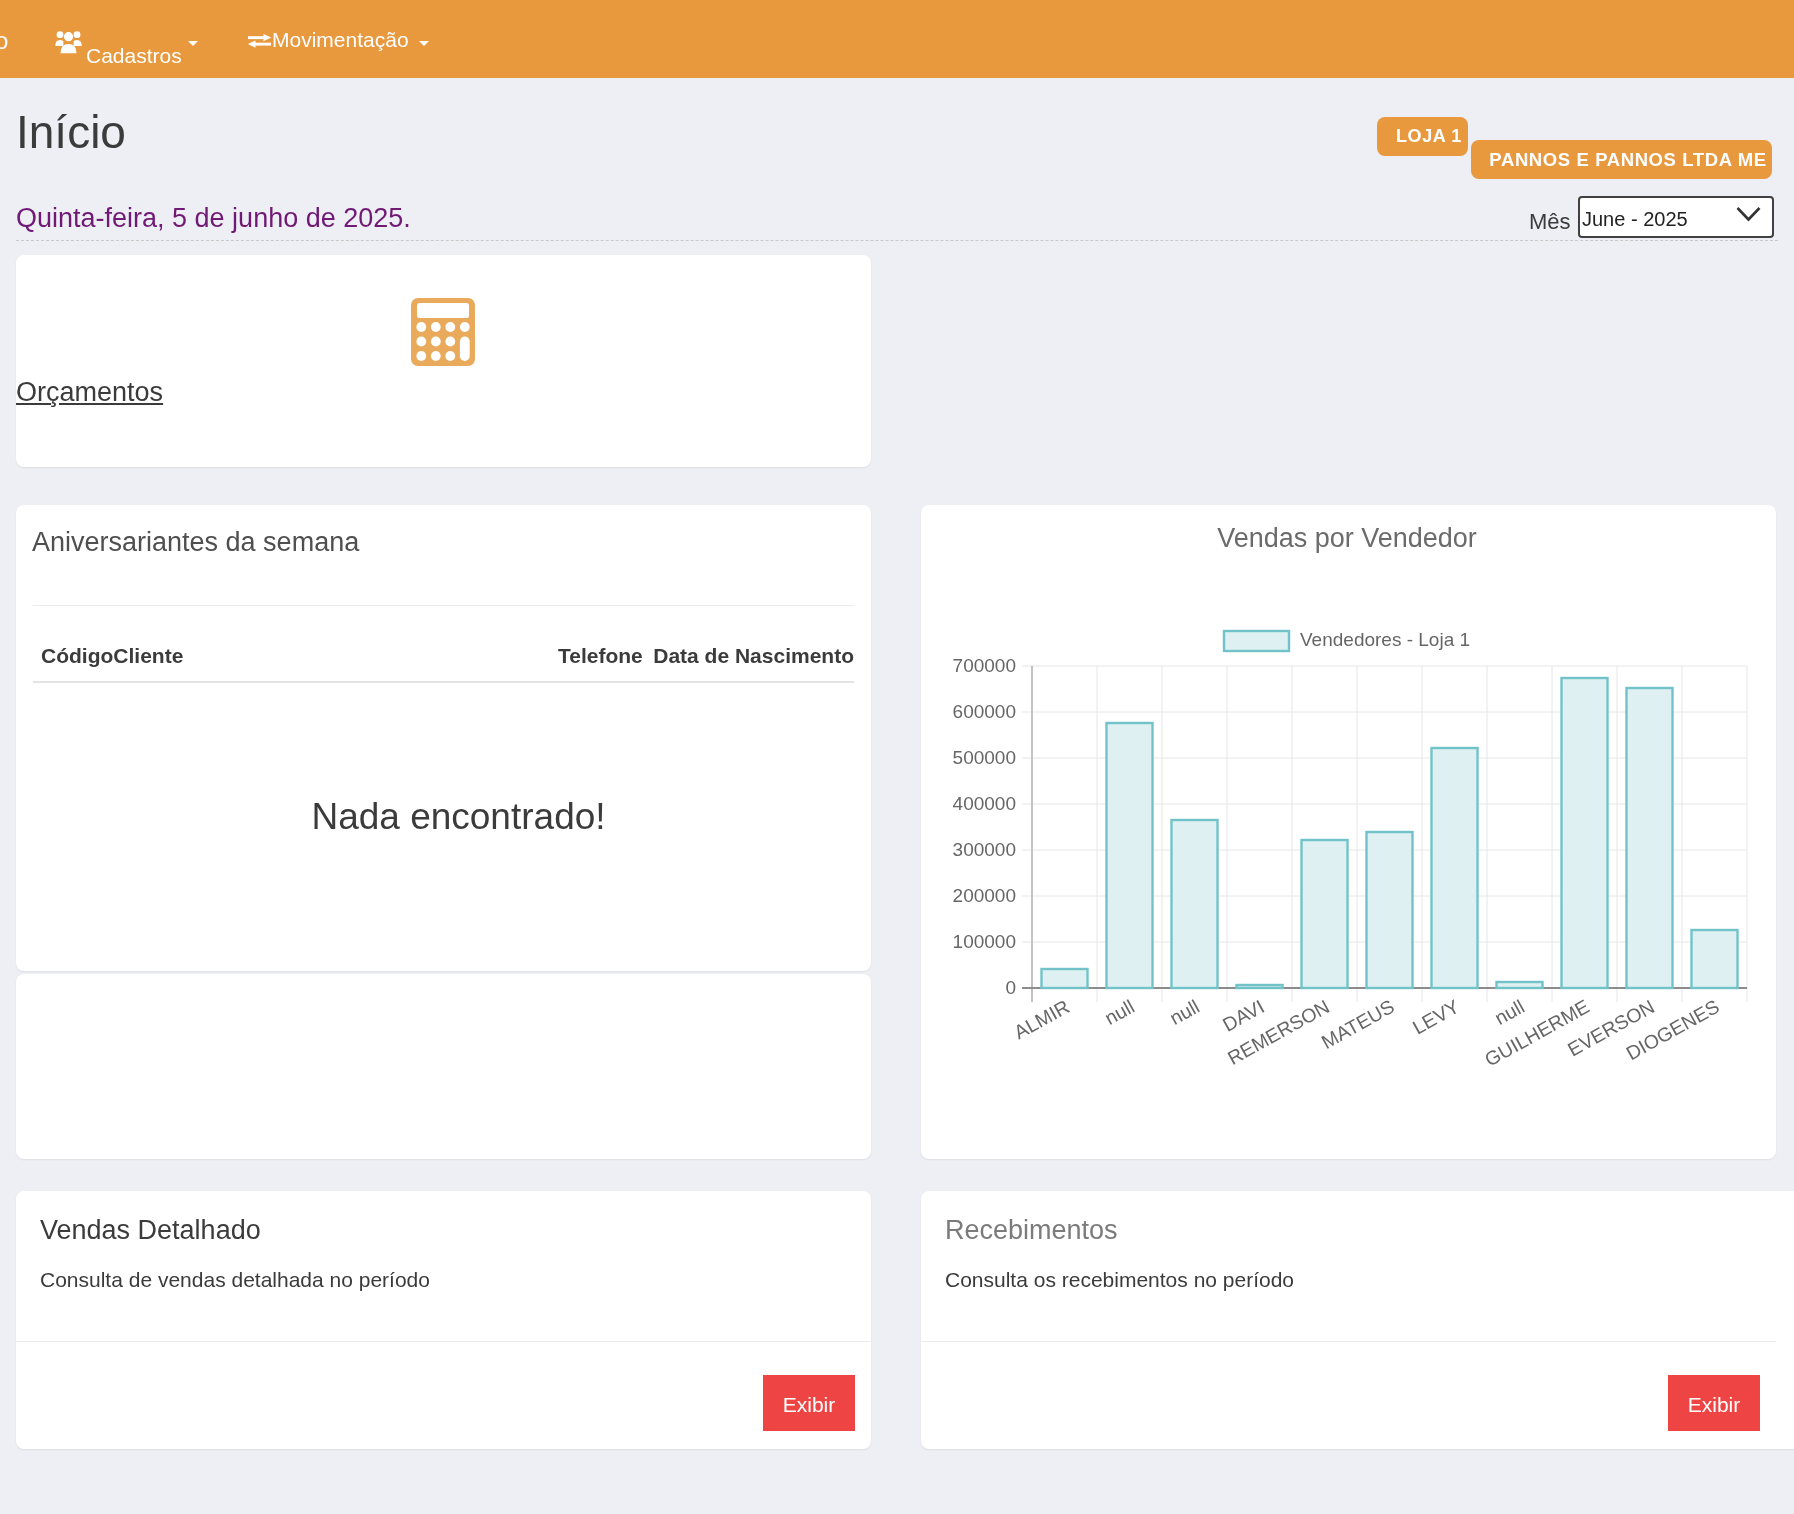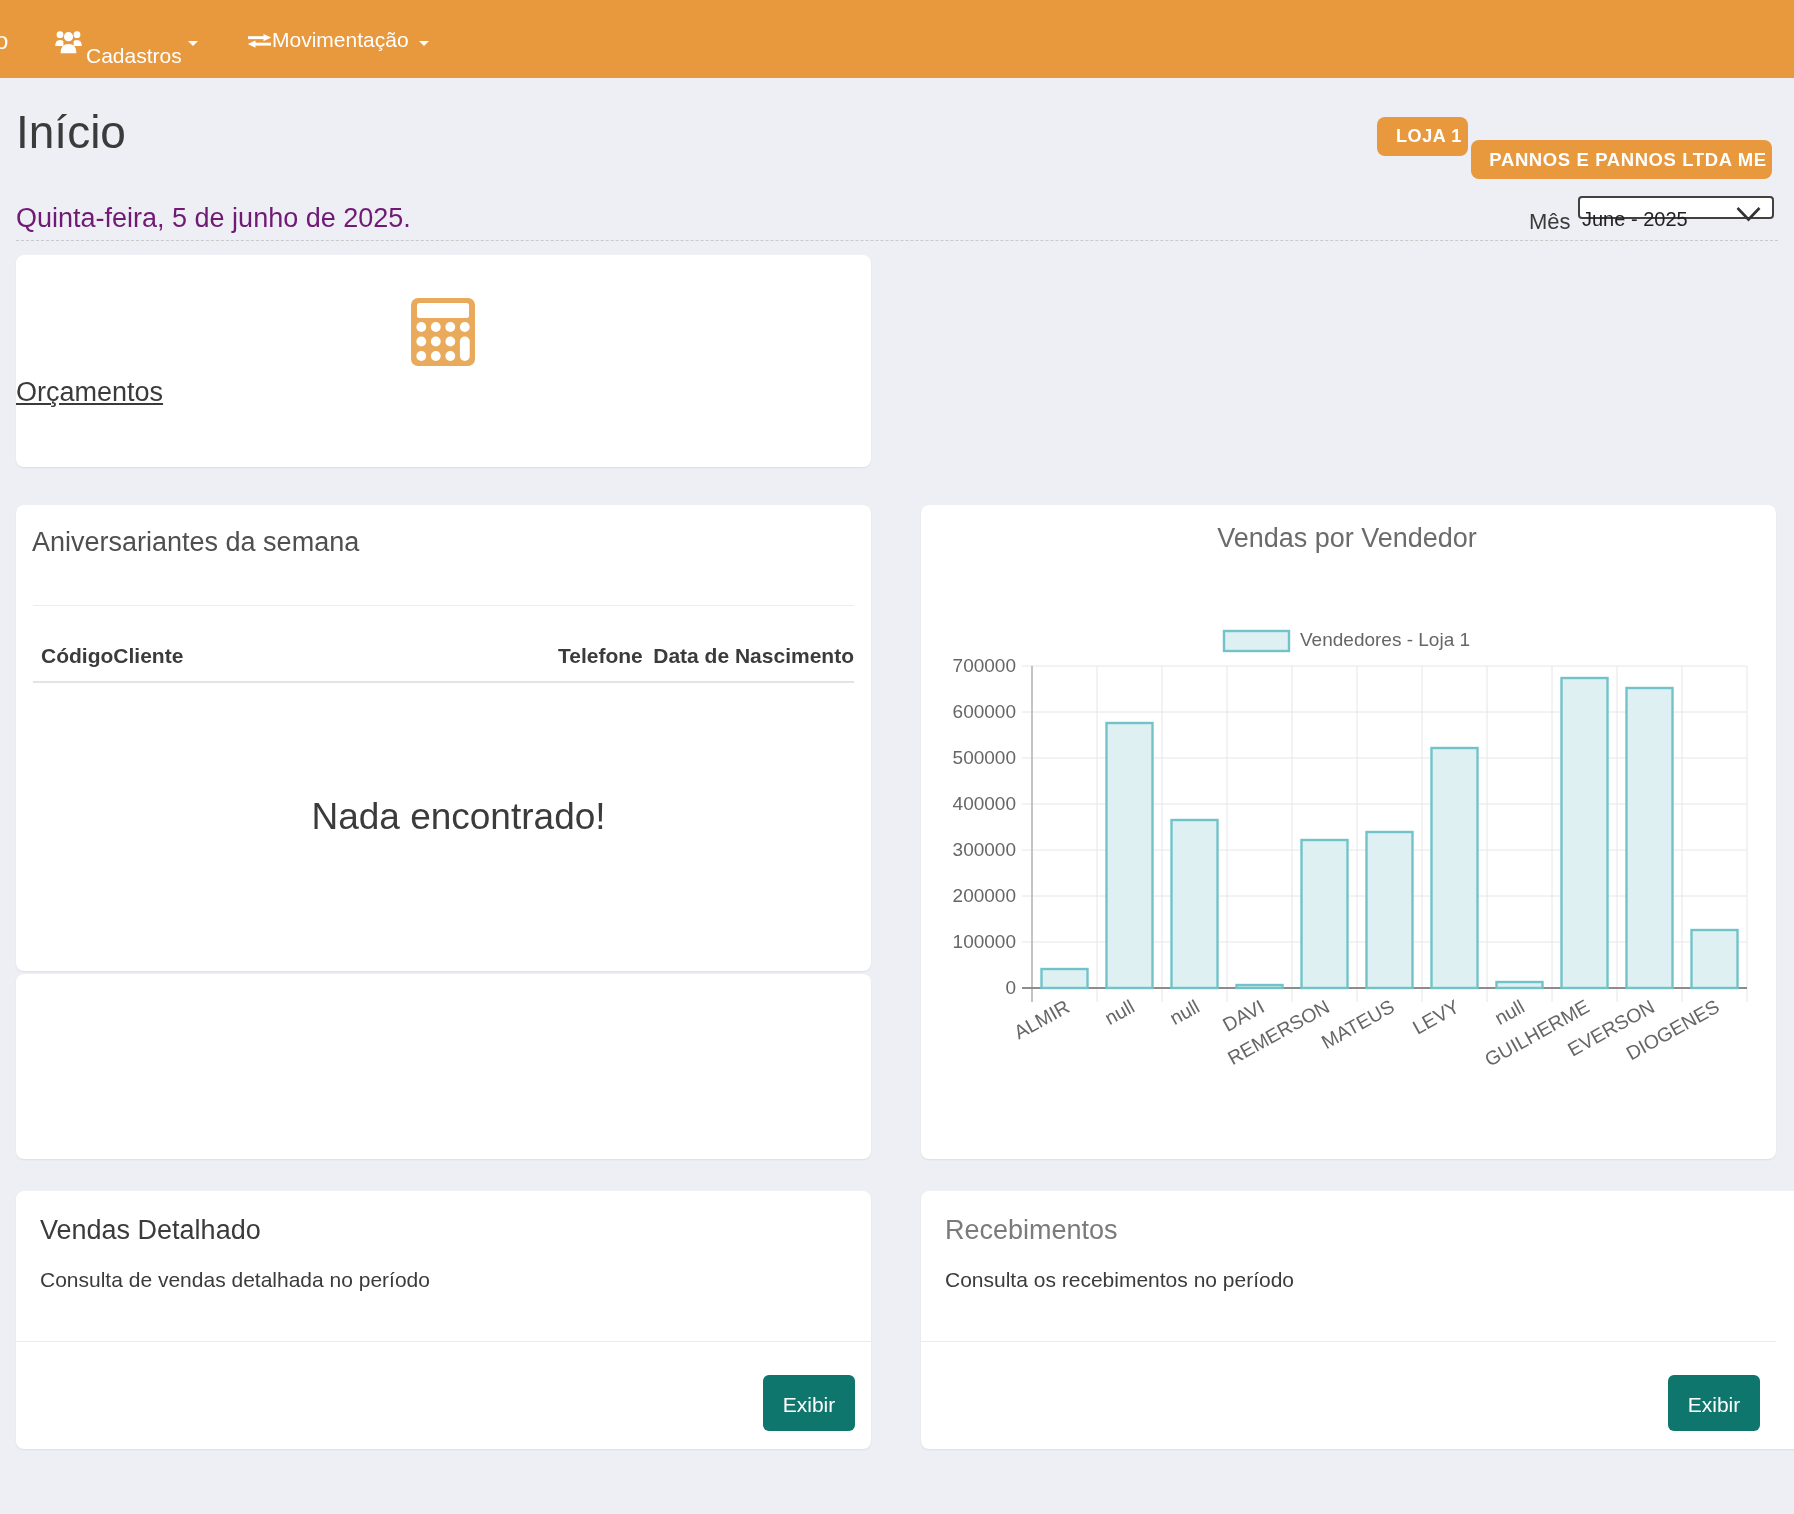--- a/index.html
+++ b/index.html
@@ -4,21 +4,21 @@
 <style>
   * { margin:0; padding:0; box-sizing:border-box; }
   html,body { width:1794px; height:1514px; }
   body { background:#edeff4; font-family:"Liberation Sans", sans-serif; position:relative; overflow:hidden; }
   .abs { position:absolute; }
   .card { position:absolute; background:#fff; border-radius:8px; box-shadow:0 1px 2px rgba(0,0,0,0.07); }
   .navbar { position:absolute; left:0; top:0; width:1794px; height:78px; background:#e8993e; color:#fff; }
   .navtext { position:absolute; font-size:21px; color:#fff; line-height:1; }
   .caret { position:absolute; width:0; height:0; border-left:5.5px solid transparent; border-right:5.5px solid transparent; border-top:5.5px solid #fff; }
   .btn { position:absolute; background:#e8993e; border-radius:8px; color:#fff; font-weight:bold; text-align:center; letter-spacing:0.6px;padding-left:13px; }
-  .orange-btn { position:absolute; background:#0f766e; border-radius:6px; color:#fff; text-align:center; }
+  .orange-btn { position:absolute; background:#ef4444; border-radius:0; color:#fff; text-align:center; }
 </style>
 </head>
 <body>
 
 <div class="navbar">
   <div class="navtext" style="left:-5px; top:29px; font-size:24px;">o</div>
   <svg class="abs" style="left:55px; top:28px;" width="27" height="26" viewBox="0 0 27 25">
     <g fill="#fff">
       <circle cx="5" cy="6.2" r="3.4"></circle>
       <circle cx="22" cy="6.2" r="3.4"></circle>
@@ -41,21 +41,21 @@
   <div class="navtext" style="left:272px; top:29px;">Movimentação</div>
   <div class="caret" style="left:419px; top:41px;"></div>
 </div>
 
 <div class="abs" style="left:16px; top:109px; font-size:46px; color:#3b3b3b; line-height:1;">Início</div>
 <div class="btn" style="left:1377px; top:117px; width:91px; height:39px; font-size:18px; line-height:39px;">LOJA 1</div>
 <div class="btn" style="left:1471px; top:117px; width:301px; height:39px; font-size:18.5px; line-height:39px;margin-top:23px;">PANNOS E PANNOS LTDA ME</div>
 
 <div class="abs" style="left:16px; top:205px; font-size:27px; color:#701a75; line-height:1;">Quinta-feira, 5 de junho de 2025.</div>
 <div class="abs" style="left:1529px; top:211px; font-size:22px; color:#3b3b3b; line-height:1;text-align:center;">Mês</div>
-<div class="abs" style="left:1578px; top:196px; width:196px; height:23px; border:2px solid #414141; border-radius:4px; background:#fff;">
+<div class="abs" style="left:1578px; top:196px; width:196px; height:42px; border:2px solid #414141; border-radius:4px; background:#fff;">
   <div class="abs" style="left:2px; top:11px; font-size:20px; color:#222; line-height:1;">June - 2025</div>
   <svg class="abs" style="right:11px; top:8px;" width="25" height="16" viewBox="0 0 25 16">
       <polyline points="1.5,2 12.5,13.5 23.5,2" fill="none" stroke="#333" stroke-width="2.6"></polyline>
     </svg>
 </div>
 
 <div class="abs" style="left:16px; top:240px; width:1762px; border-top:1px dashed #c9c9c9;"></div>
 
 <div class="card" style="left:16px; top:255px; width:855px; height:212px;">
   <svg class="abs" style="left:395px; top:43px;" width="64" height="68" viewBox="0 0 64 68">

